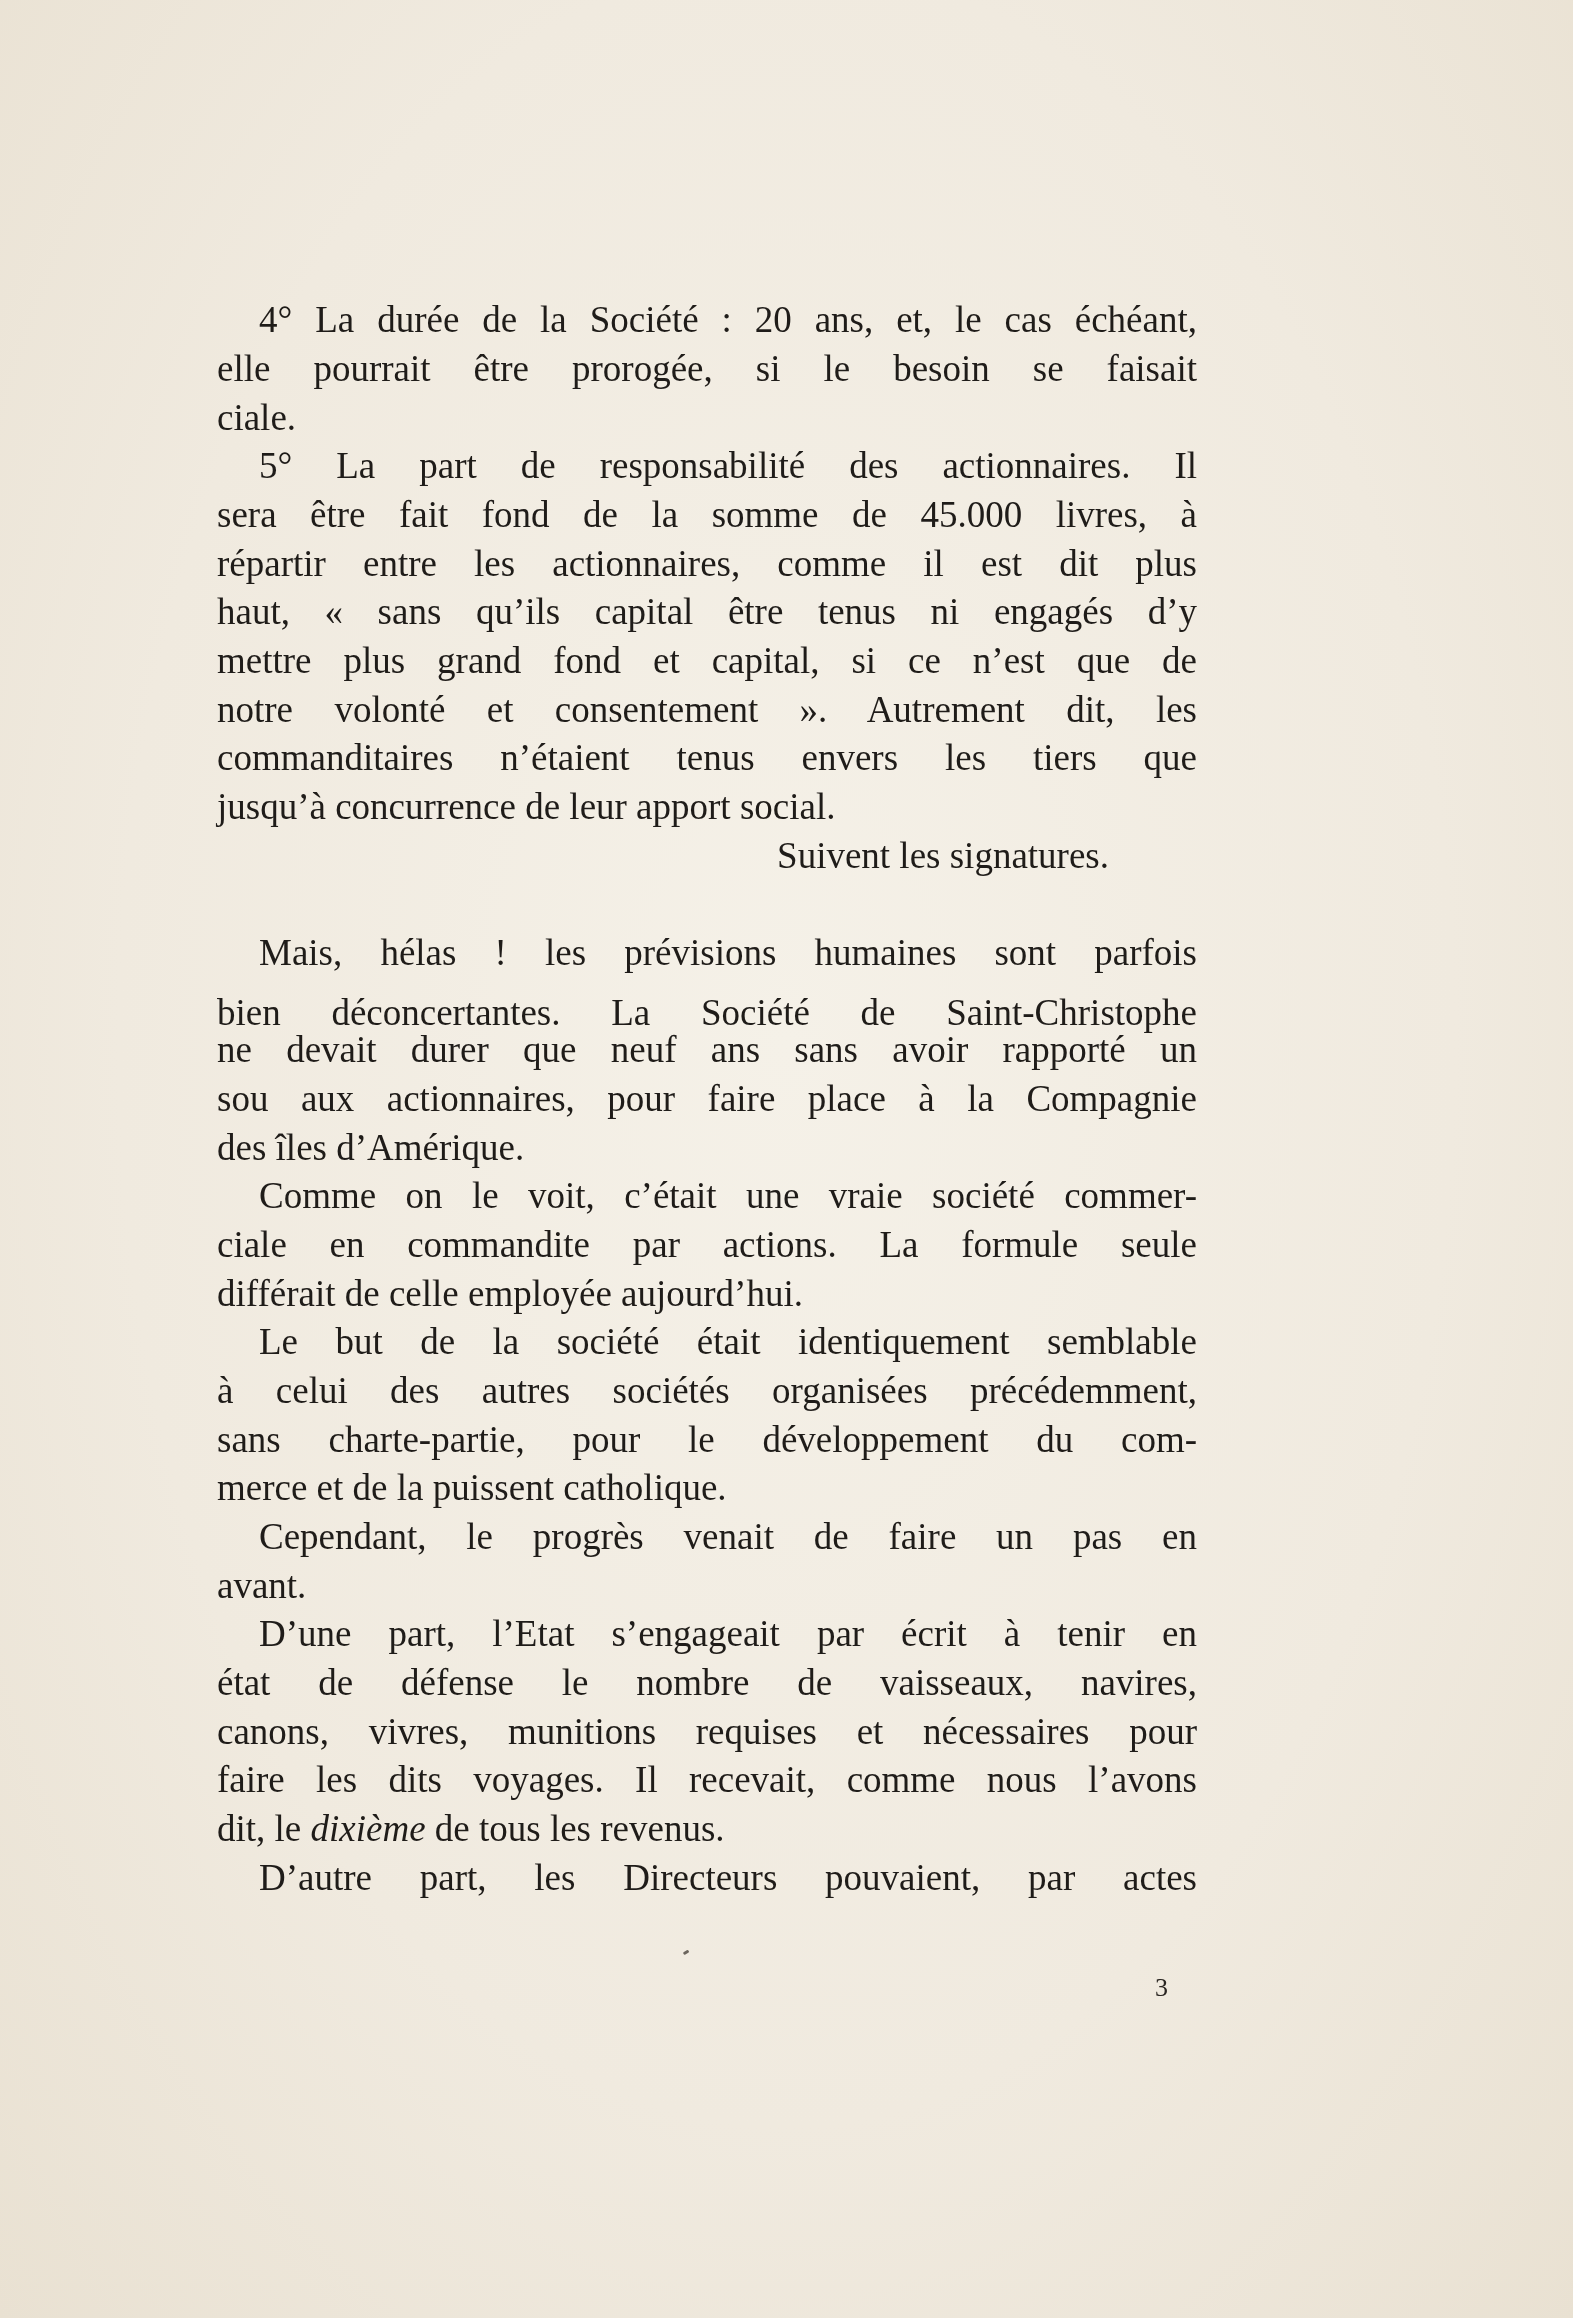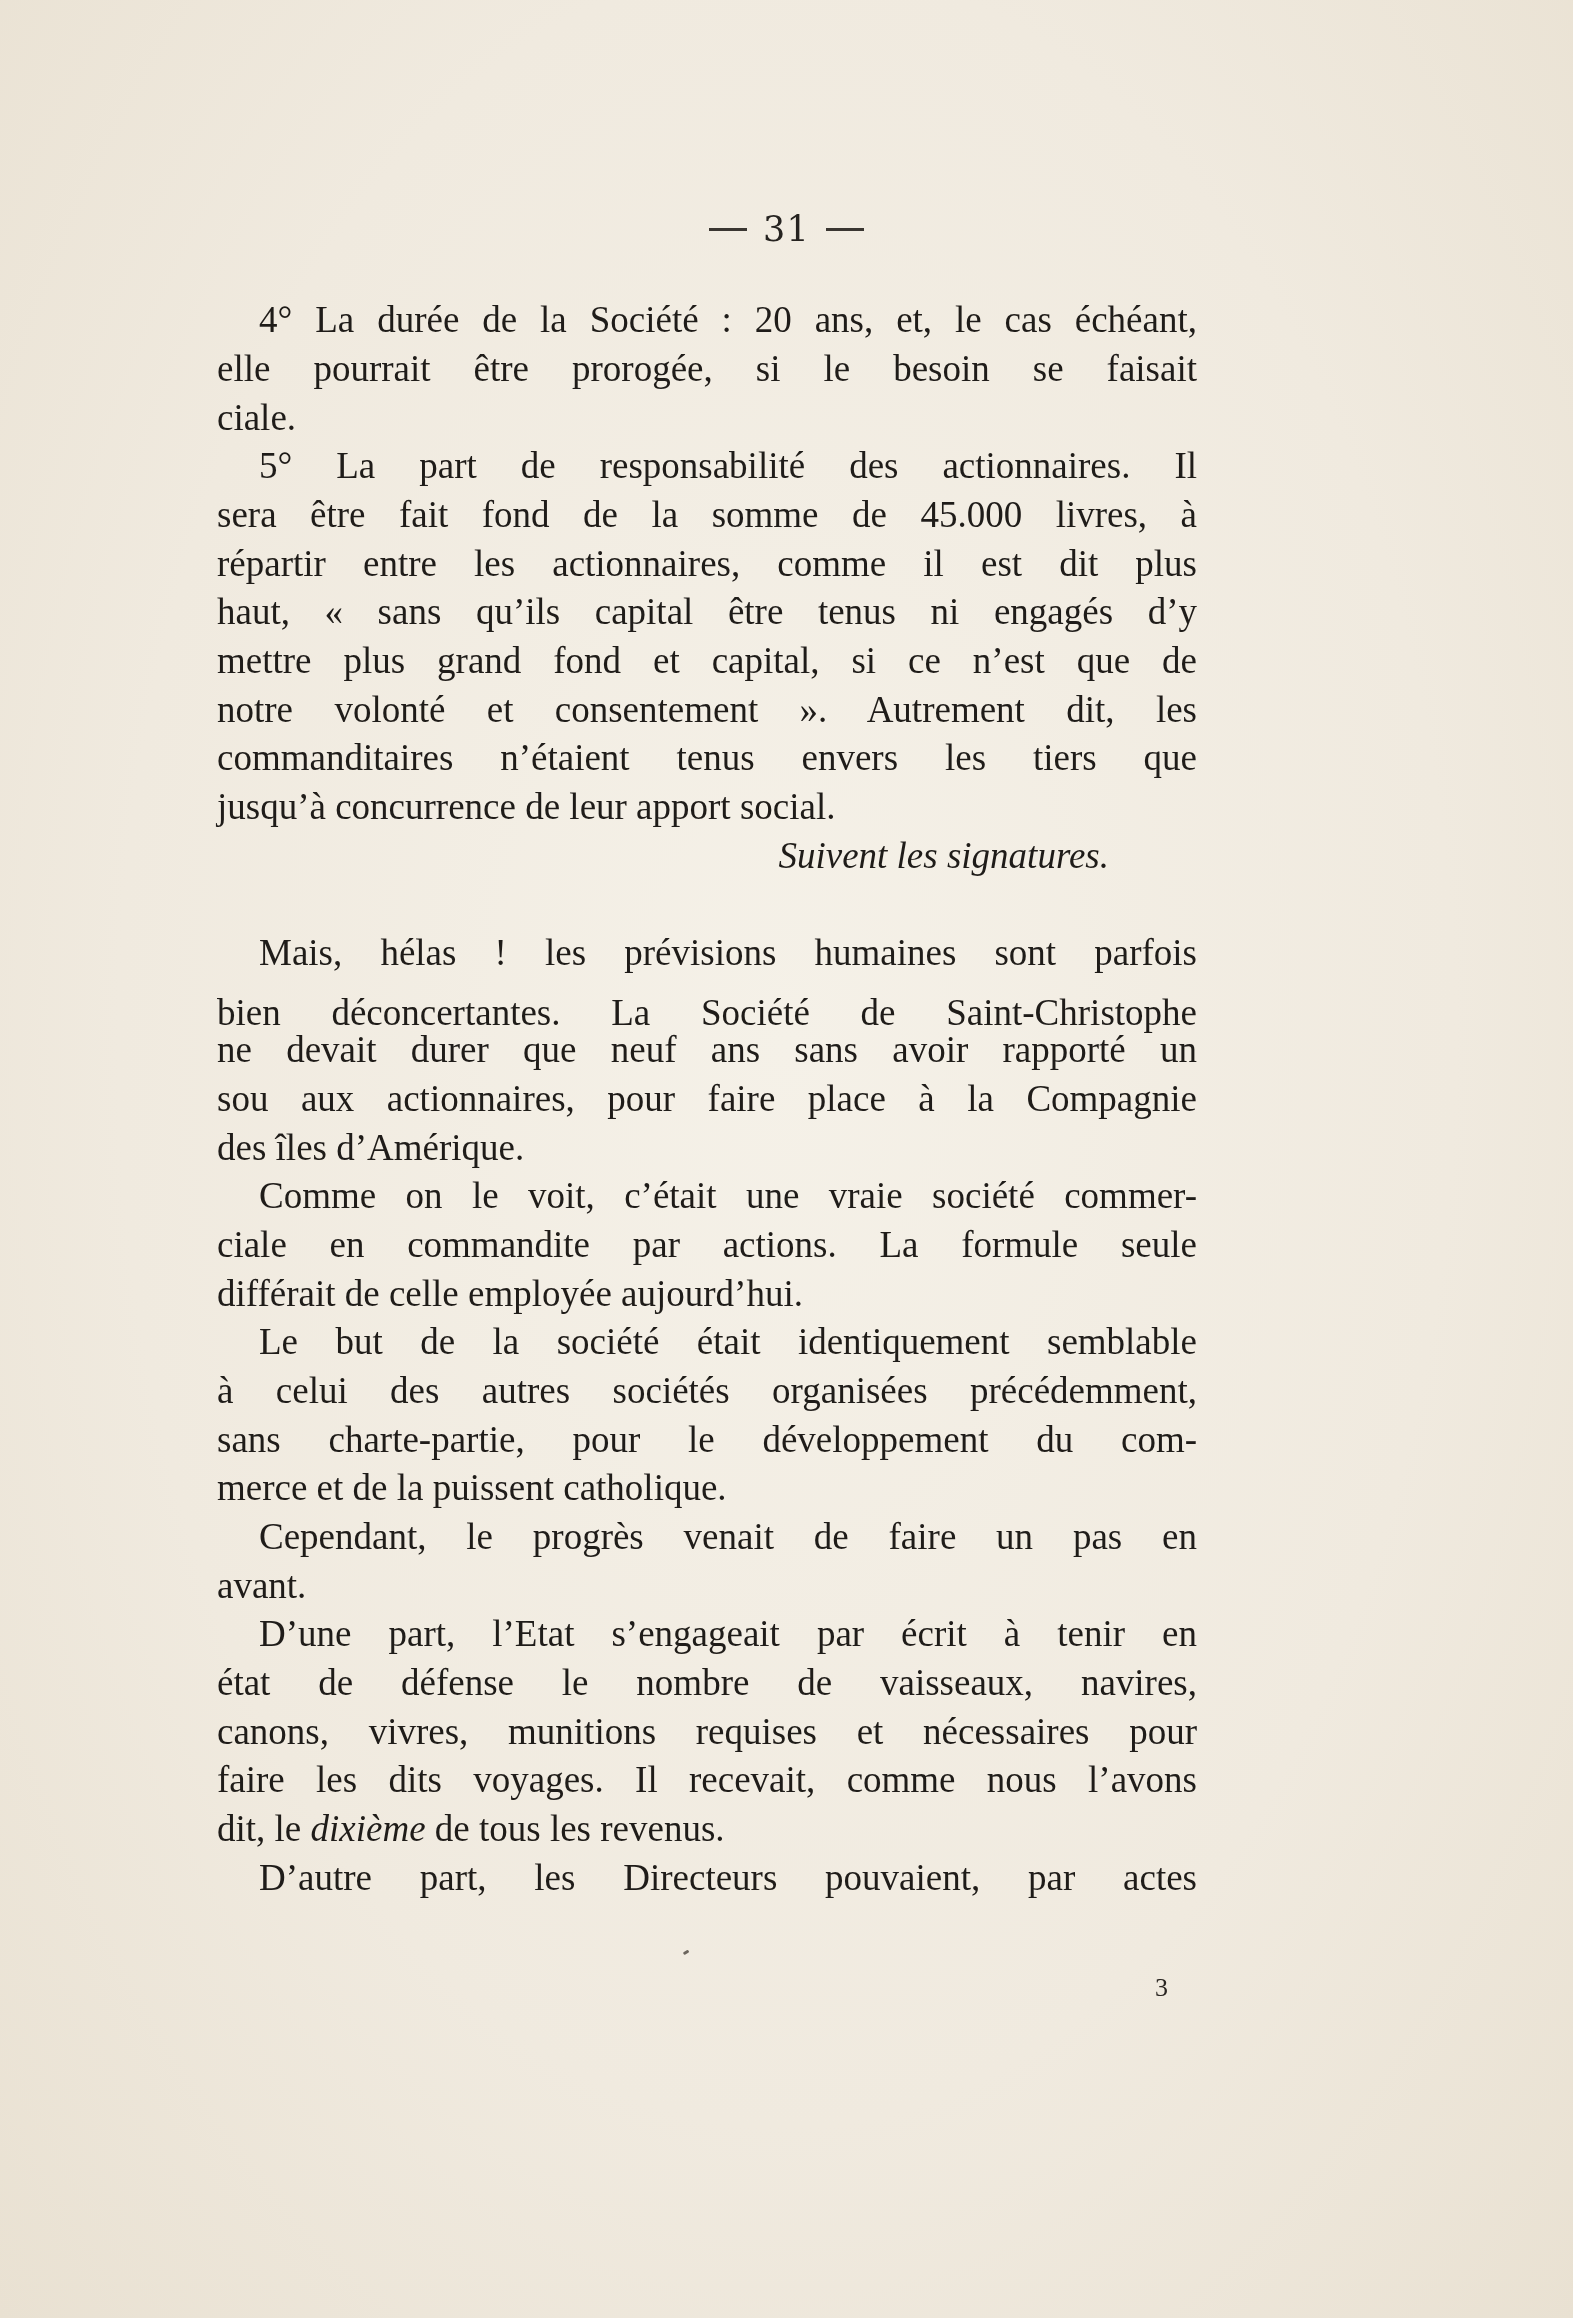--- a/index.html
+++ b/index.html
@@ -66,21 +66,20 @@
       left: 42px;
       width: 938px;
     }
     .line.last {
       text-align-last: left;
     }
     .line.right {
       text-align: left;
       text-align-last: right;
       width: 892px;
-      font-style: italic;
     }
     .signature em, .line em {
       font-style: italic;
     }
     .footer-signature {
       position: absolute;
       left: 1155px;
       top: 1973px;
       font-family: "Liberation Serif", serif;
       font-size: 26px;
@@ -95,23 +94,20 @@
       background: #6b655d;
       transform: rotate(-30deg);
       border-radius: 1.3px;
     }
   </style>
 </head>
 <body>
 
 <div class="page">
 
-  <div class="running-head">
-    <span class="dash"></span><span>31</span><span class="dash"></span>
-  </div>
 
   <div class="text-block">
 
     <div class="line indent" style="top:295px">4° La durée de la Société : 20 ans, et, le cas échéant,</div>
     <div class="line" style="top:344px">elle pourrait être prorogée, si le besoin se faisait</div>
     <div class="line last" style="top:393px">ciale.</div>
 
     <div class="line indent" style="top:441px">5° La part de responsabilité des actionnaires. Il</div>
     <div class="line" style="top:490px">sera être fait fond de la somme de 45.000 livres, à</div>
     <div class="line" style="top:539px">répartir entre les actionnaires, comme il est dit plus</div>

